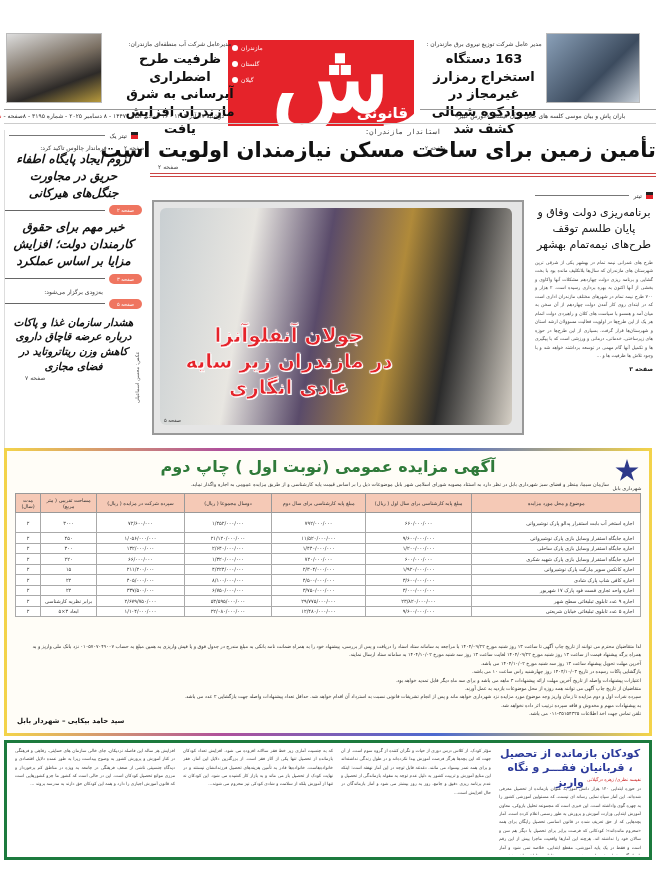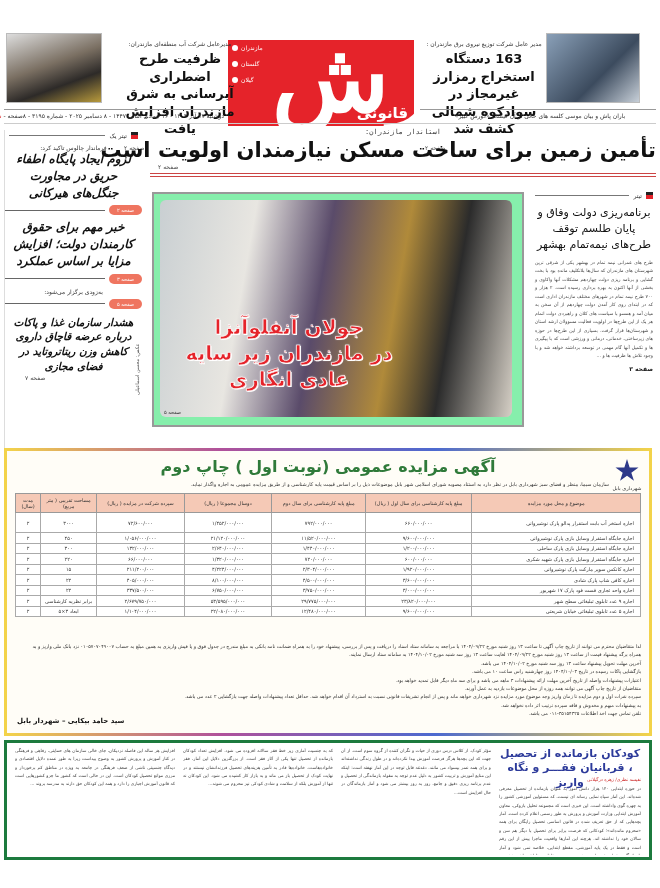--- a/index.html
+++ b/index.html
@@ -37,21 +37,21 @@
   .section-tag .sq { width: 7px; height: 7px; background: #e5232a; border-top: 3px solid #222; }
   .section-tag .lbl { font-size: 6px; color: #333; }
   .section-tag .ln { flex: 1; height: 1px; background: #777; }
   .brief-kicker { font-size: 6px; color: #333; text-align: center; margin-top: 3px; }
   .brief-title { font-size: 12px; font-weight: bold; color: #111; text-align: center; line-height: 1.4; font-style: italic; }
   .pill-row { display: flex; align-items: center; gap: 4px; margin: 4px 0; }
   .pill { background: #ef7560; color: #fff; font-size: 5px; border-radius: 7px; padding: 2px 8px; }
   .pill-row .ln { flex: 1; height: 1px; background: #666; }
 
   
-  .feature-frame { left: 152px; top: 192px; width: 372px; height: 235px; border: 2px solid #999; background: #86efac; padding-left: 10px; }
+  .feature-frame { left: 152px; top: 200px; width: 372px; height: 235px; border: 2px solid #999; background: #e5e5e5; padding-left: 10px; }
   .feature-photo { position: absolute; left: 6px; top: 6px; right: 10px; bottom: 8px; border-radius: 6px;
     background: linear-gradient(100deg, #c9cfd2 0%, #e8e6e1 25%, #5a4b6a 45%, #b08a3a 65%, #2b2b2b 80%, #d6d0c6 100%); }
   .feature-title { position: absolute; left: 30px; top: 120px; width: 210px; text-align: center; font-size: 20px; font-weight: bold; color: #e5232a; line-height: 1.3; -webkit-text-stroke: 0.6px #fff; text-shadow: 0 0 2px #fff, 1px 1px 0 #fff; }
   .photo-credit { position: absolute; left: -14px; bottom: 30px; font-size: 5px; color: #555; transform: rotate(-90deg); transform-origin: left bottom; white-space: nowrap; }
   .feature-page { position: absolute; left: 10px; bottom: 10px; font-size: 5px; color: #333; }
 
   
   .col-right { left: 535px; top: 192px; width: 118px; height: 250px; }
   .right-title { font-size: 11px; font-weight: normal; text-align: center; line-height: 1.45; color: #111; margin-top: 6px; }
   .body-text { font-size: 4.6px; line-height: 1.85; color: #444; text-align: justify; margin-top: 6px; }

